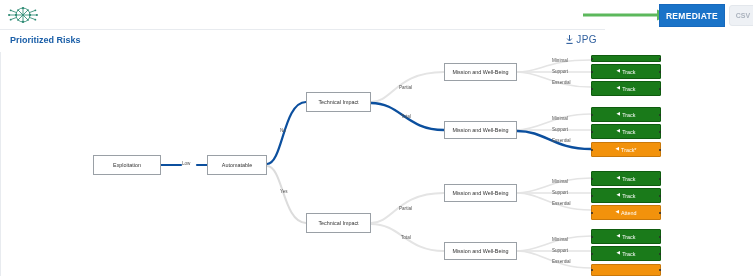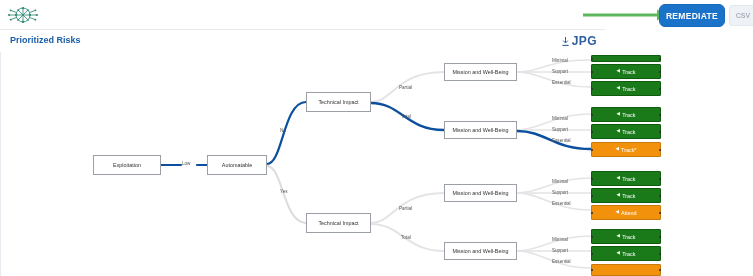--- a/index.html
+++ b/index.html
@@ -20,21 +20,21 @@
   .topbar-left{display:flex;align-items:center;padding-left:6px;gap:8px;}
   .doc-title{
     font-size:13.5px;font-weight:bold;color:#1b3c78;letter-spacing:-0.2px;
     white-space:nowrap;
   }
   .brain-icon{width:34px;height:22px;display:block;}
   .green-arrow{position:absolute;left:583px;top:9px;width:86px;height:12px;}
   .remediate-btn{
     position:absolute;left:659px;top:4px;
     width:64px;height:21px;
-    background:#1a73c8;border:1px solid #1769bd;border-radius:6px;
+    background:#1a73c8;border:1px solid #1769bd;border-radius:0;
     color:#ffffff;font-size:8.5px;font-weight:bold;letter-spacing:0.3px;
     display:flex;align-items:center;justify-content:center;
     cursor:pointer;
   }
   .csv-btn{
     position:absolute;left:729px;top:5px;
     width:26px;height:19px;
     background:#eef1f5;border:1px solid #e3e7ec;border-radius:3px;
     color:#aab2bd;font-size:7px;font-weight:bold;
     display:flex;align-items:center;justify-content:center;
@@ -48,21 +48,21 @@
   }
   .section-title{
     position:absolute;left:10px;top:5px;
     font-size:9px;font-weight:bold;color:#1b5fa8;
   }
   .jpg-link{
     position:absolute;right:8px;top:4px;
     display:flex;align-items:center;gap:3px;cursor:pointer;
   }
   .dl-icon{width:7px;height:9px;display:block;}
-  .jpg-text{font-size:12px;font-weight:bold;color:#2f5f9e;letter-spacing:0.4px;}
+  .jpg-text{font-size:10px;font-weight:normal;color:#2f5f9e;letter-spacing:0.4px;}
 
   
   .canvas{
     position:absolute;left:0;top:52px;width:753px;height:224px;
     background:#ffffff;border-left:1px solid #e8ebef;overflow:hidden;
   }
   .edges{position:absolute;left:0;top:0;width:753px;height:224px;}
 
   .node{
     position:absolute;background:#ffffff;

